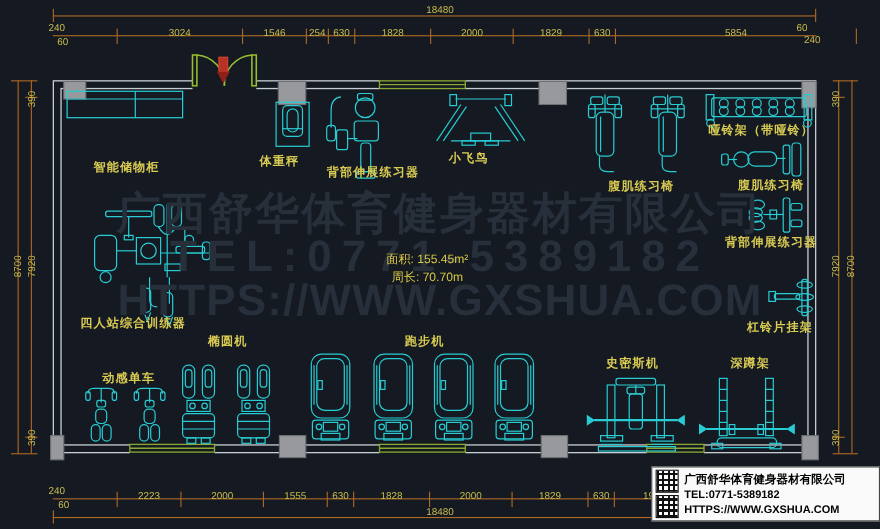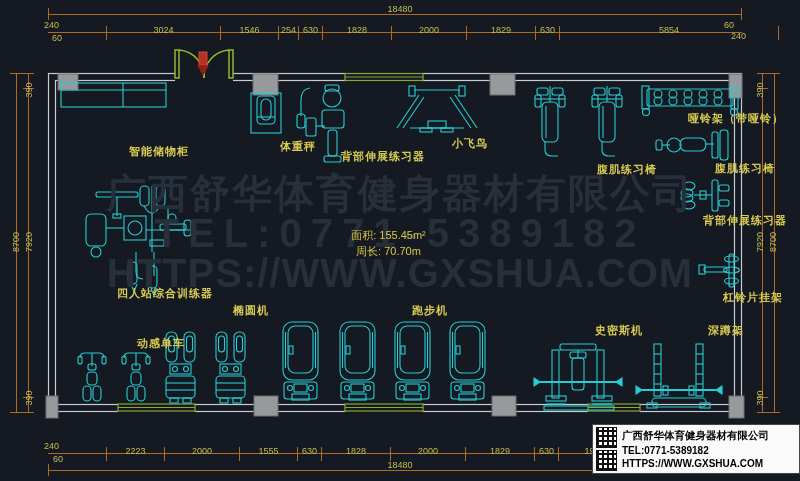--- a/index.html
+++ b/index.html
@@ -16,21 +16,21 @@
   .dimrow{position:absolute;display:flex;height:14px;margin-left:48px;}
   .dimseg{position:relative;flex:none;border-left:1px solid var(--dim);}
   .dimseg:last-child{border-right:1px solid var(--dim);}
   .dimseg span{position:absolute;top:-1px;left:0;right:0;text-align:center;
     font-size:9px;color:var(--dimtxt);white-space:nowrap;}
   .dimtxt{position:absolute;font-size:9px;color:var(--dimtxt);white-space:nowrap;}
   .vdim{position:absolute;font-size:9px;color:var(--dimtxt);width:40px;
     text-align:center;transform:rotate(-90deg);white-space:nowrap;}
   
   .lbl{position:absolute;font-size:11px;font-weight:bold;color:var(--lbl);
-    white-space:nowrap;z-index:6;letter-spacing:1px;margin-left:44px;}
+    white-space:nowrap;z-index:6;letter-spacing:1px;}
   
   .wm{position:absolute;left:0;width:800px;text-align:center;color:var(--wm);
     font-weight:bold;z-index:5;white-space:nowrap;}
   
   .cinfo{position:absolute;left:306px;top:227px;width:165px;text-align:center;
     color:var(--info);z-index:7;}
   .cinfo .l1{font-size:12px;font-weight:bold;}
   .cinfo .l2{font-size:11px;margin-top:1px;}
   
   .infobox{position:absolute;left:592px;top:424px;width:208px;height:50px;

